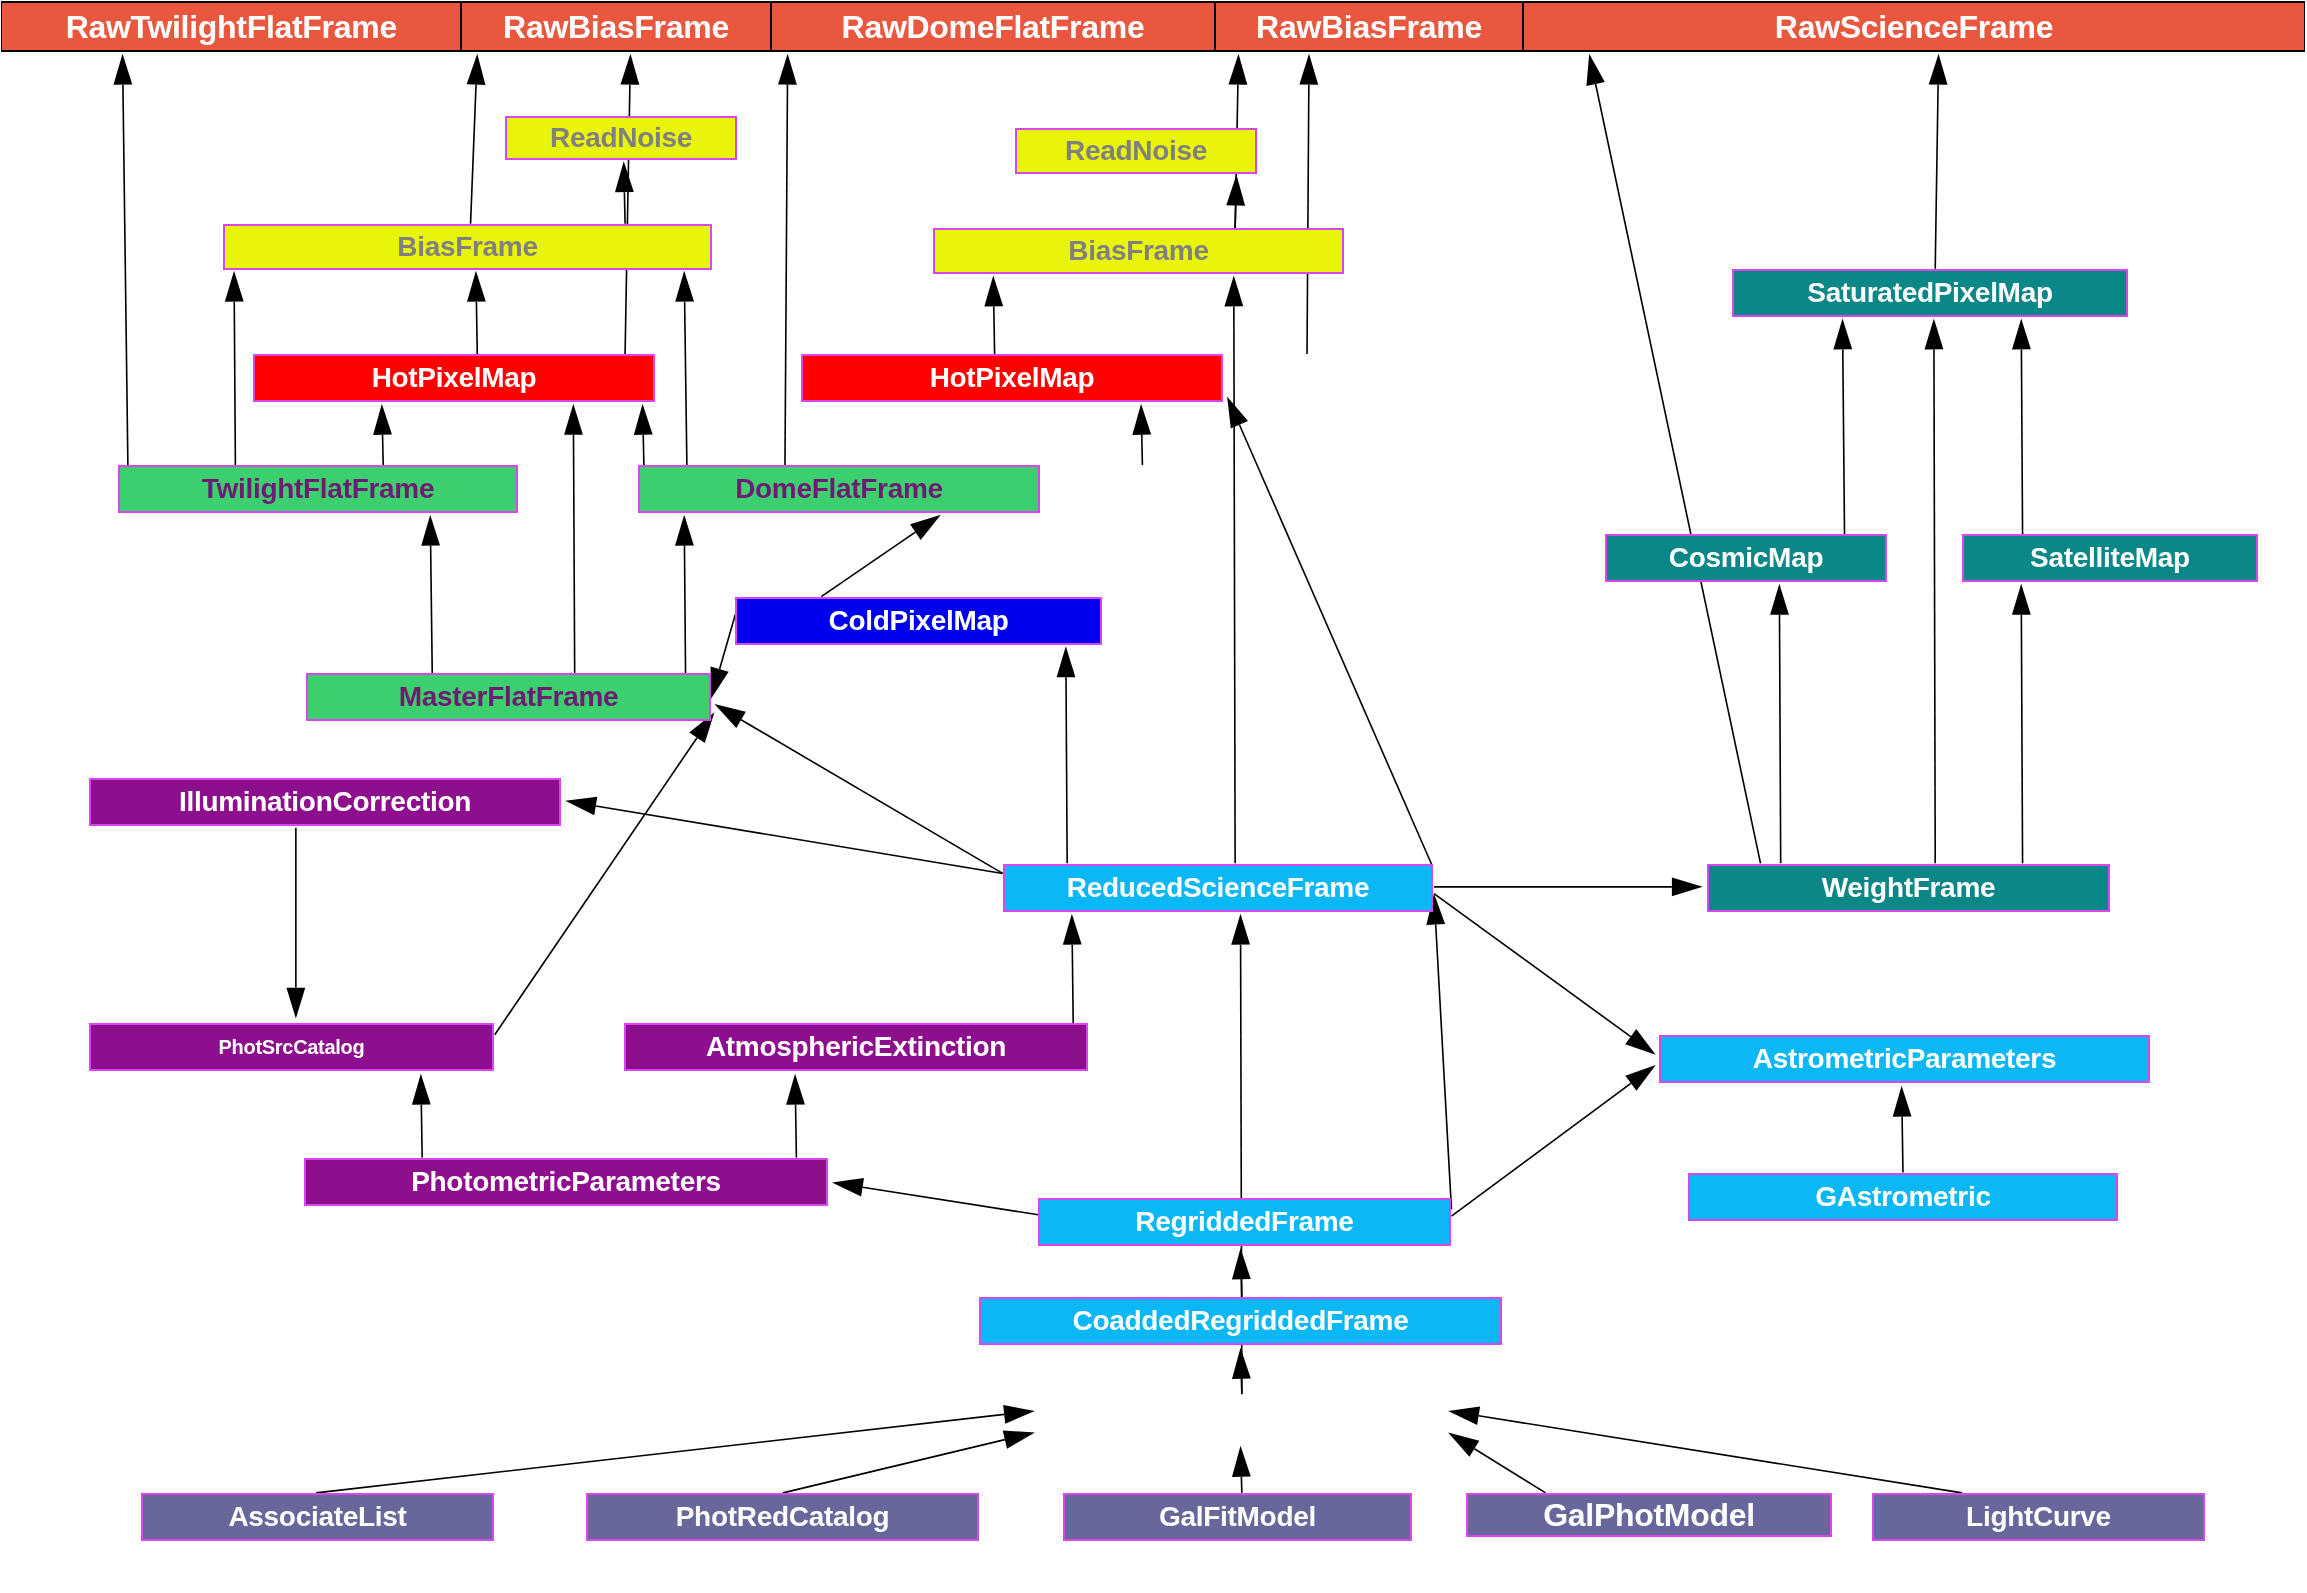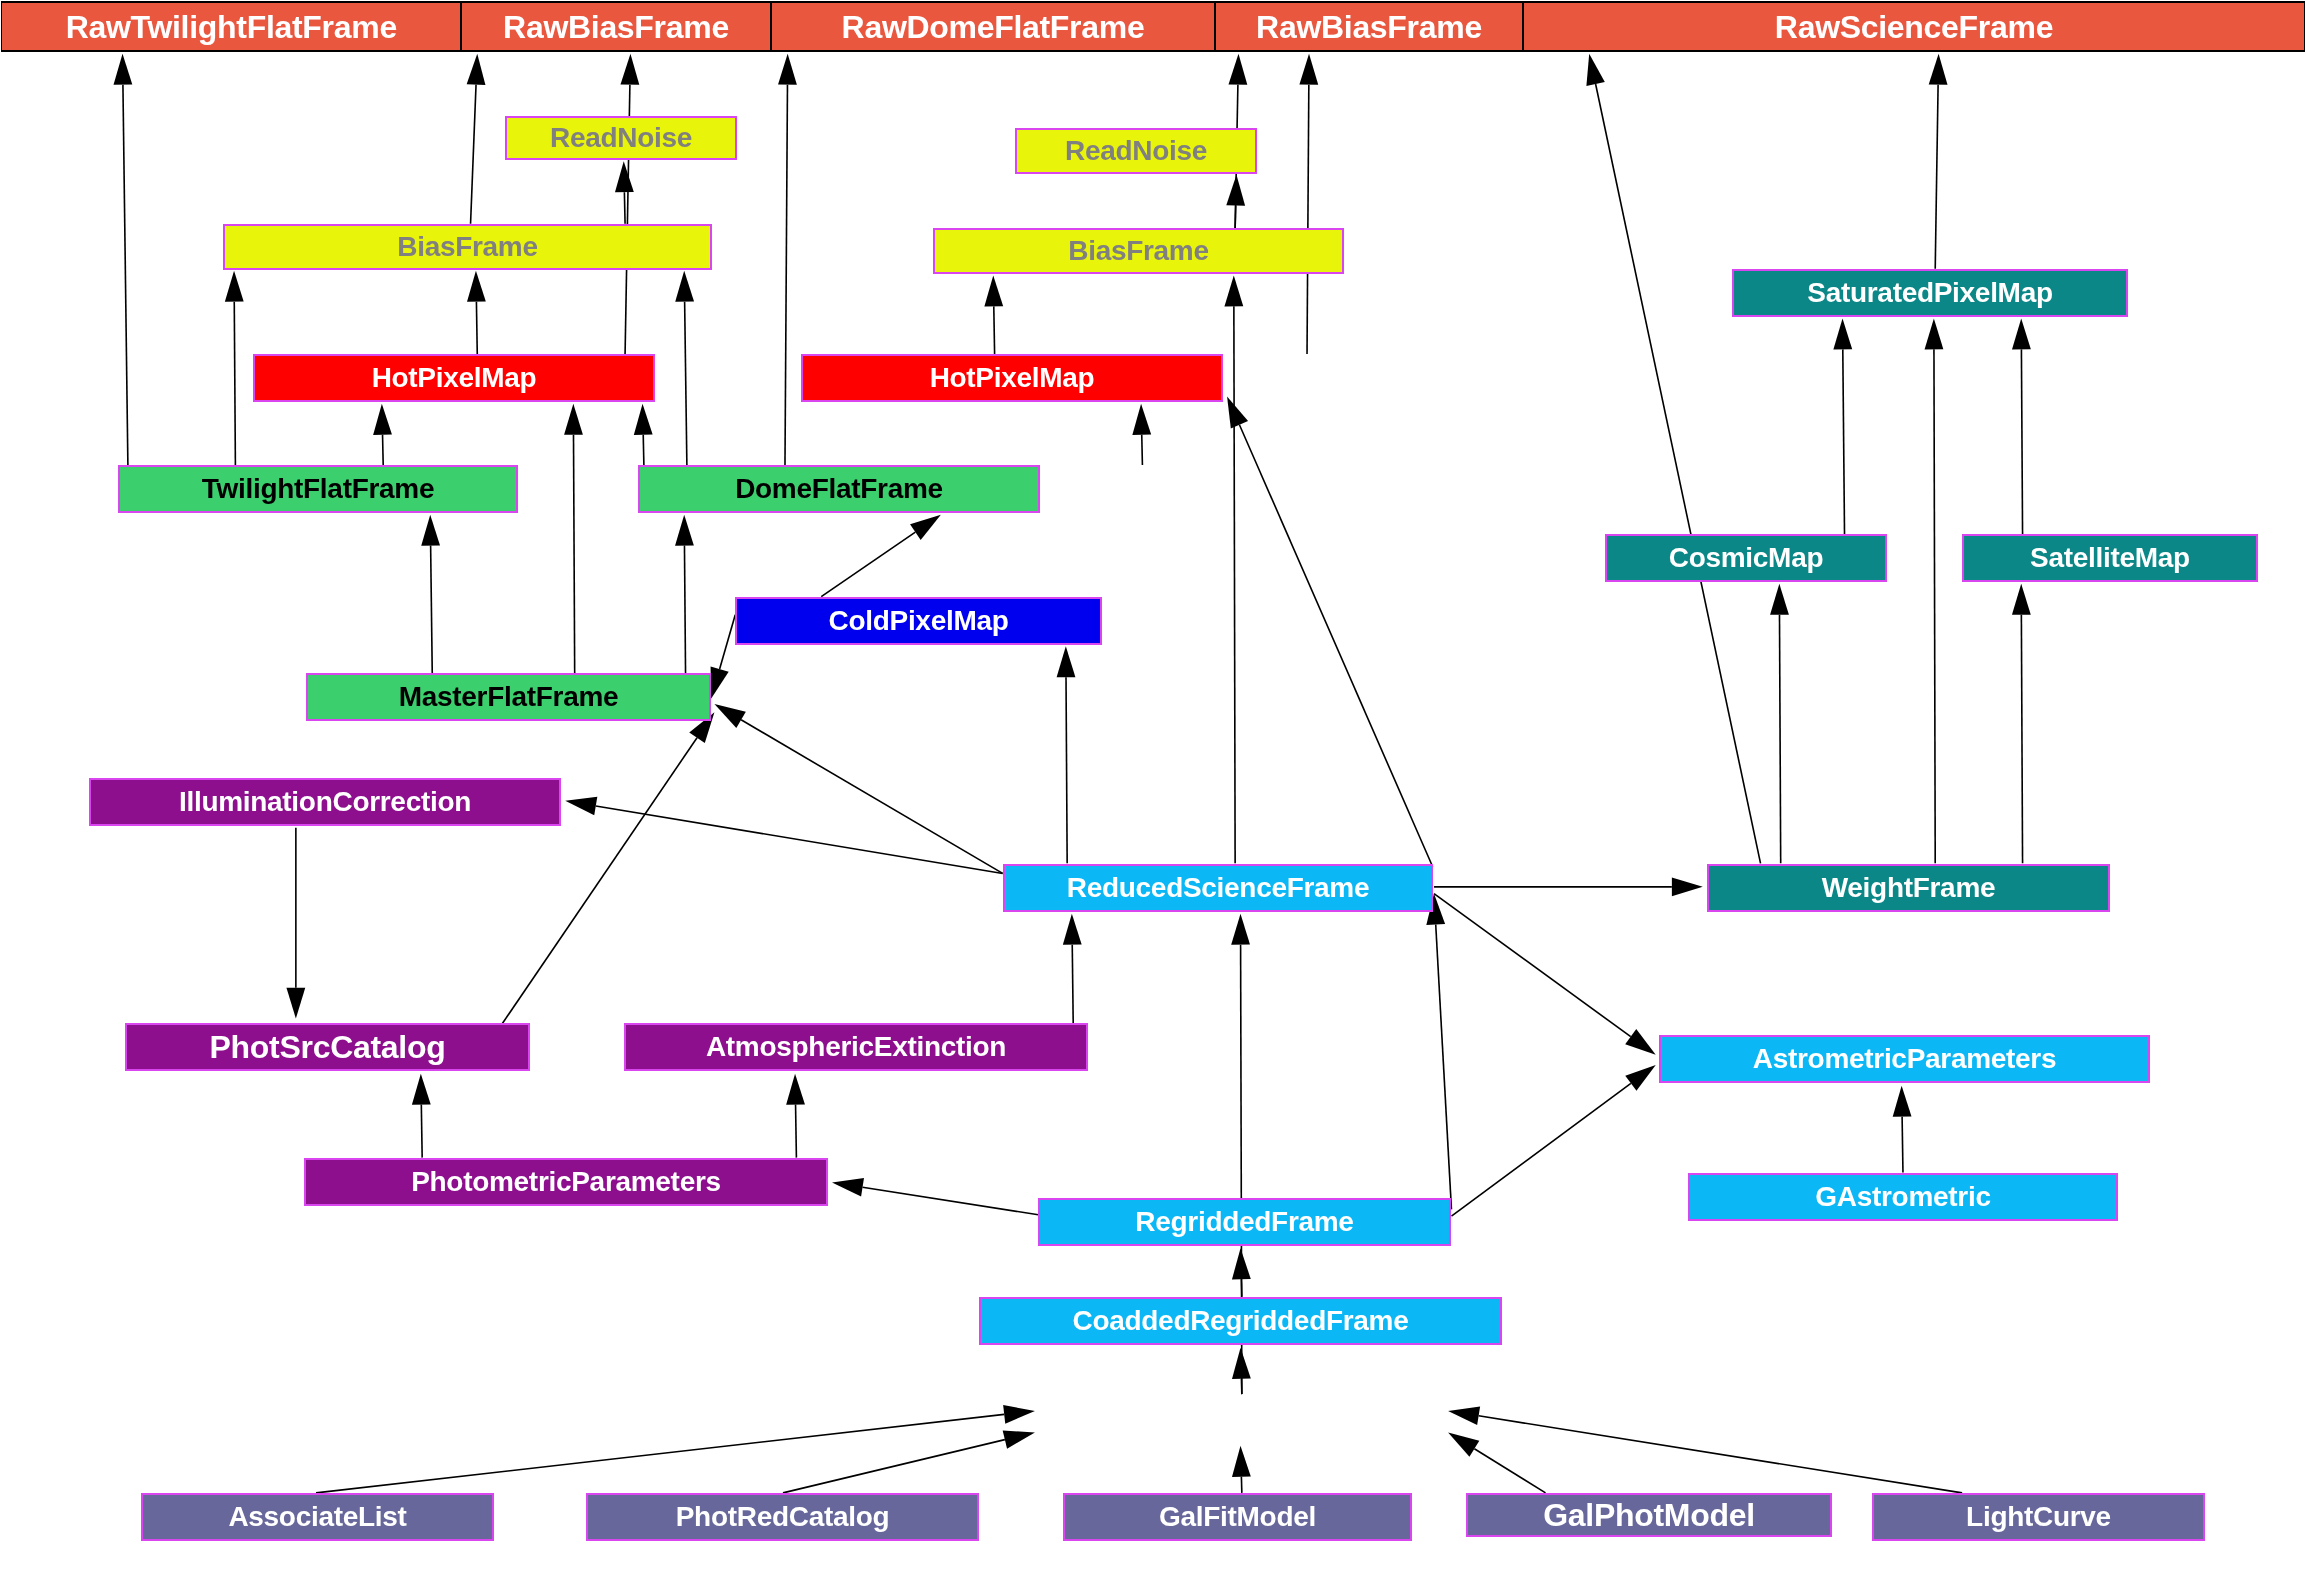--- a/index.html
+++ b/index.html
@@ -23,21 +23,21 @@
     line-height:1;
     white-space:nowrap;
     letter-spacing:-0.3px;
     z-index:5;
   }
   .node span{pointer-events:none;}
   
   .c-raw      {background:#e9573f;color:#ffffff;}
   .c-yellow   {background:#e8f40a;color:#808080;}
   .c-red      {background:#fe0000;color:#ffffff;}
-  .c-green    {background:#3ccf6e;color:#000000;text-align:right;}
+  .c-green    {background:#3ccf6e;color:#701a75;text-align:right;}
   .c-blue     {background:#0000ee;color:#ffffff;}
   .c-purple   {background:#8e0f8e;color:#ffffff;}
   .c-teal     {background:#0b8787;color:#ffffff;}
   .c-cyan     {background:#0bb8f5;color:#ffffff;}
   .c-slate    {background:#67679c;color:#ffffff;}
   
   .hdr{border-top:2px solid #000;border-bottom:2px solid #000;border-left:1.3px solid #000;border-right:1.3px solid #000;}
 </style>
 </head>
 <body>
@@ -305,21 +305,21 @@
     </div>
     <div class="node c-purple" style="left: 89px; top: 778px; width: 472px; height: 48px; font-size: 28px;">
       <span>IlluminationCorrection</span>
     </div>
     <div class="node c-cyan" style="left: 1003px; top: 864px; width: 430px; height: 48px; font-size: 28px;">
       <span>ReducedScienceFrame</span>
     </div>
     <div class="node c-teal" style="left: 1707px; top: 864px; width: 403px; height: 48px; font-size: 28px;">
       <span>WeightFrame</span>
     </div>
-    <div class="node c-purple" style="left: 89px; top: 1023px; width: 405px; height: 48px; font-size: 32px; margin-left: 36px;">
+    <div class="node c-purple" style="left: 89px; top: 1023px; width: 405px; height: 48px; font-size: 20px;">
       <span>PhotSrcCatalog</span>
     </div>
     <div class="node c-purple" style="left: 624px; top: 1023px; width: 464px; height: 48px; font-size: 28px;">
       <span>AtmosphericExtinction</span>
     </div>
     <div class="node c-cyan" style="left: 1659px; top: 1035px; width: 491px; height: 48px; font-size: 28px;">
       <span>AstrometricParameters</span>
     </div>
     <div class="node c-purple" style="left: 304px; top: 1158px; width: 524px; height: 48px; font-size: 28px;">
       <span>PhotometricParameters</span>

